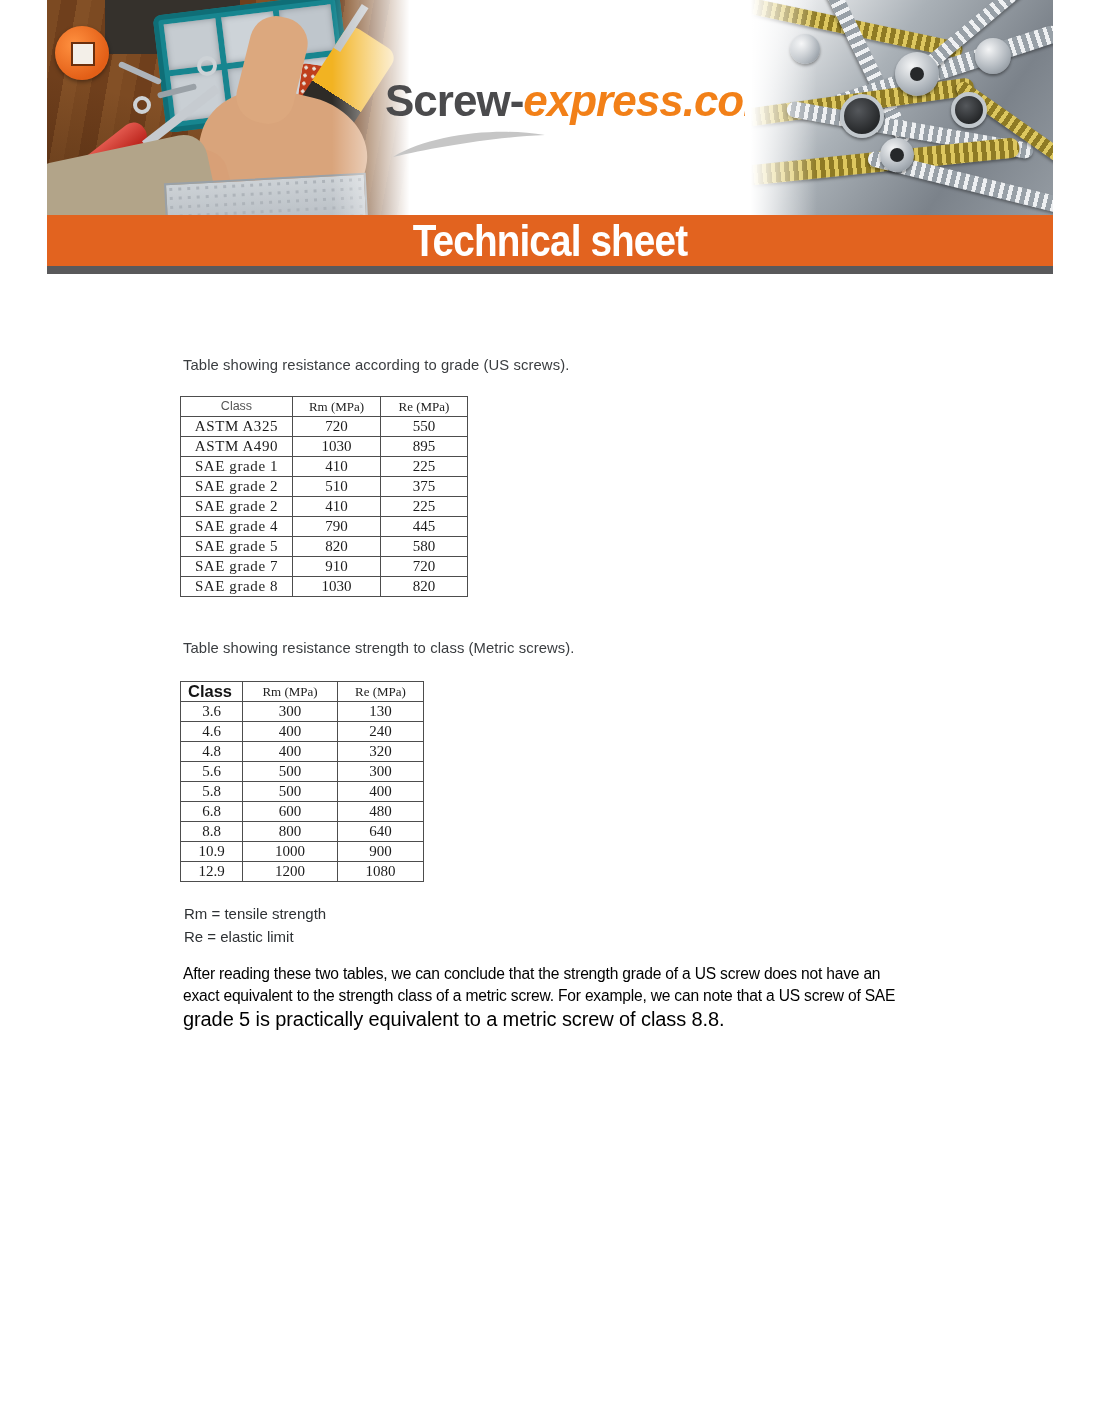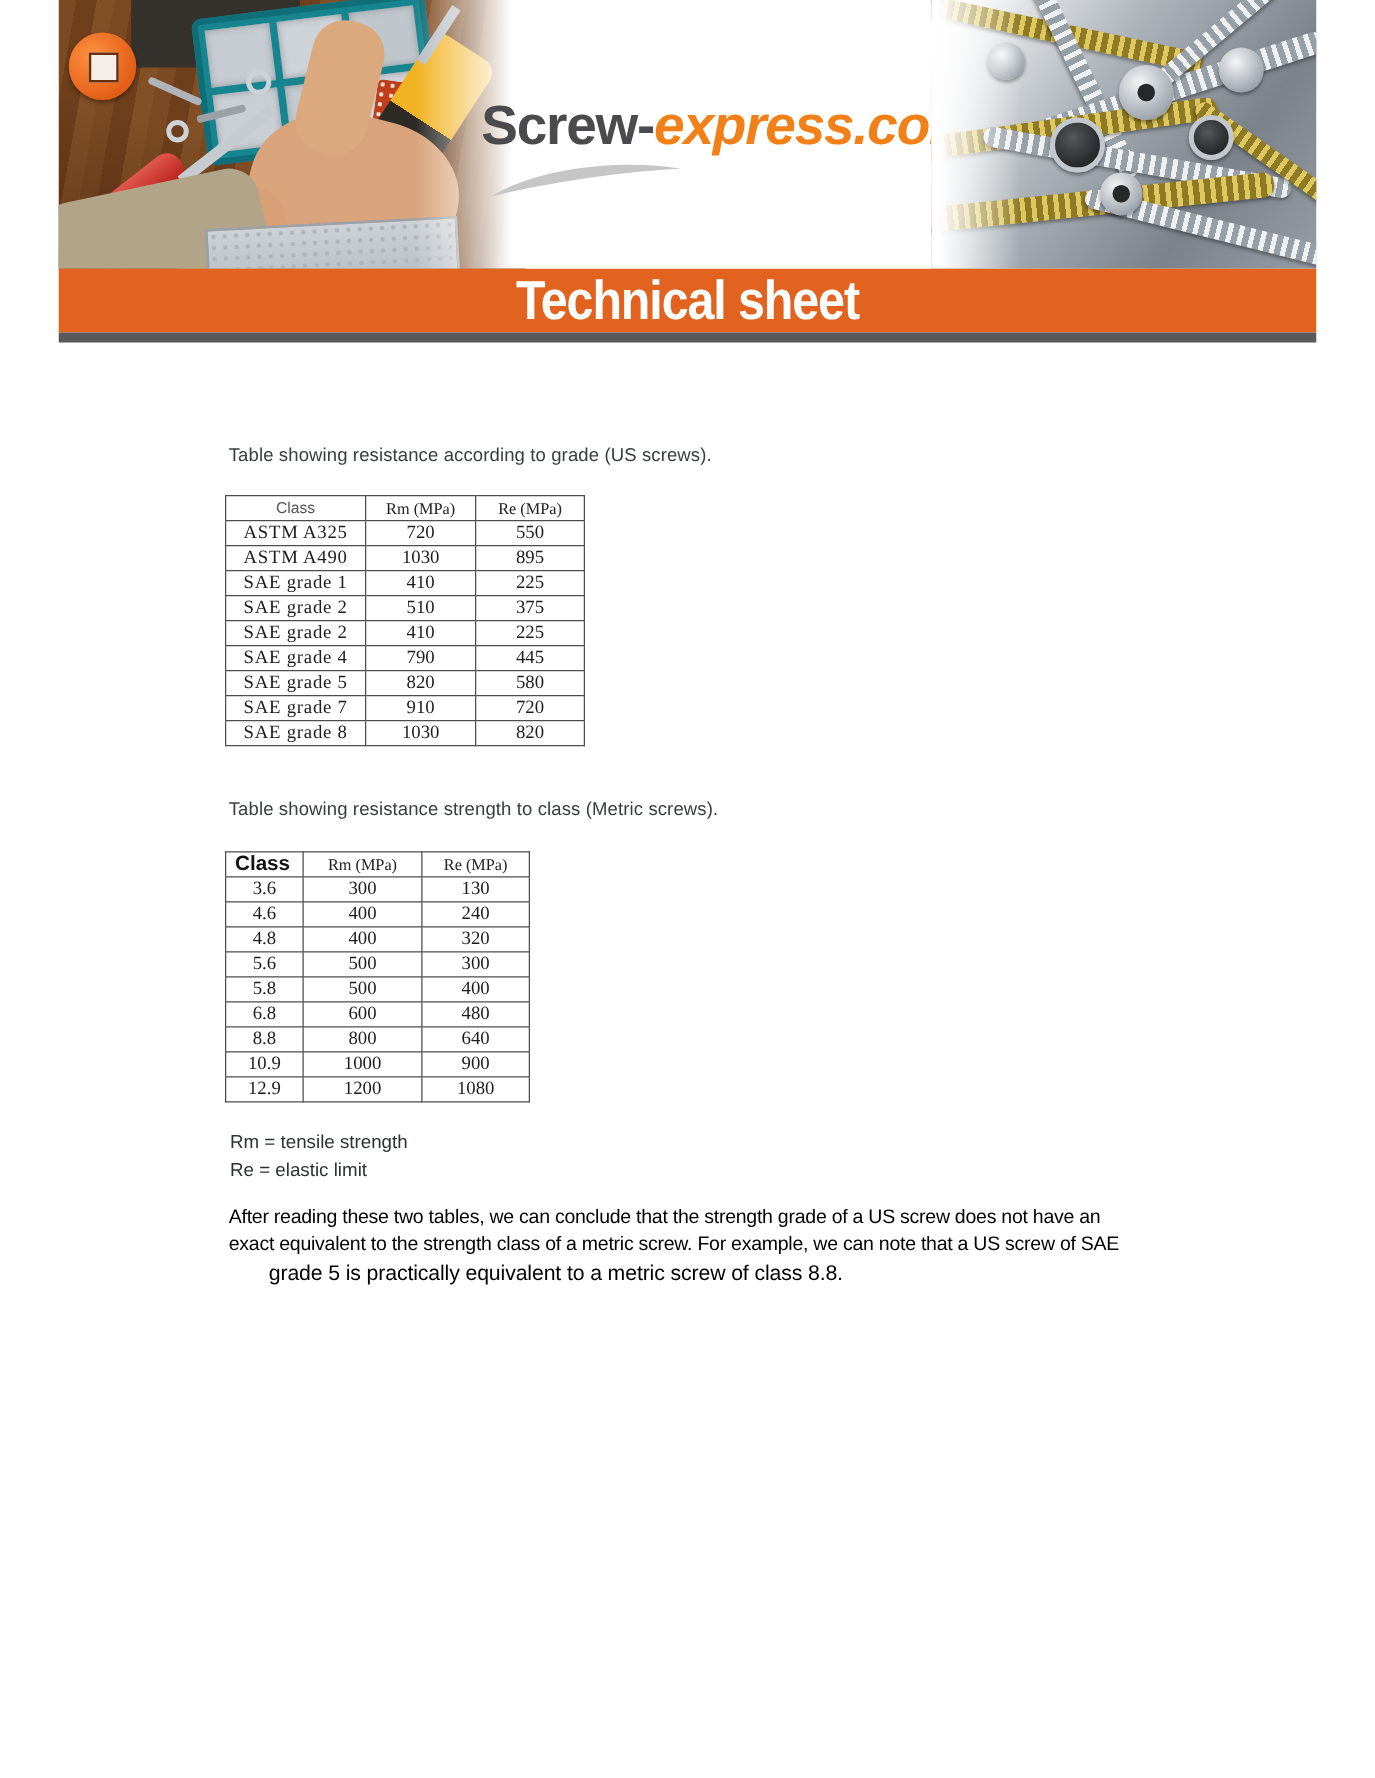--- a/index.html
+++ b/index.html
@@ -59,21 +59,21 @@
   th.th-class-small{font-size:12.5px;font-weight:normal;color:#555;}
   th.th-class-bold{font-size:16.5px;font-weight:bold;color:#141414;text-align:left;padding-left:7px;}
   .us-table col.c1{width:112px;} .us-table col.c2{width:88px;} .us-table col.c3{width:87px;}
   .metric-table col.c1{width:62px;} .metric-table col.c2{width:95px;} .metric-table col.c3{width:86px;}
 
   
   .note{position:absolute;left:184px;margin:0;font-size:15px;color:#2e3134;}
   .note-rm{top:905px;} .note-re{top:928px;}
   .para{position:absolute;left:183px;top:963px;width:780px;color:#000000;}
   .para .ln{font-size:15.6px;line-height:22px;letter-spacing:-0.2px;white-space:nowrap;}
-  .para .ln-big{font-size:17px;line-height:24px;letter-spacing:-0.1px;white-space:nowrap;margin-left:32px;}
+  .para .ln-big{font-size:20px;line-height:24px;letter-spacing:-0.1px;white-space:nowrap;}
 
   
   .footer{position:absolute;left:47px;top:1385px;width:1006px;height:37px;
     background:var(--footer_gray,#57575a);border-top:2px solid #b7b7b9;box-sizing:border-box;
     display:flex;align-items:center;justify-content:flex-end;padding-right:44px;}
   .footer-email{color:#fff;font-weight:bold;font-size:21px;letter-spacing:-0.5px;
     display:inline-block;transform:scaleX(.87);transform-origin:right center;}
 </style>
 </head>
 <body>

